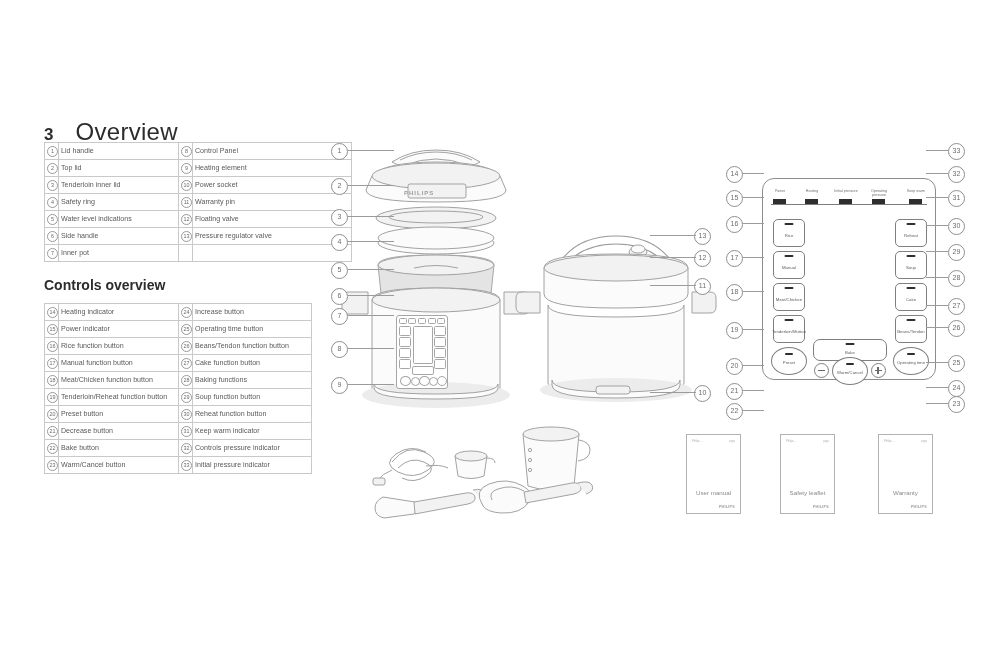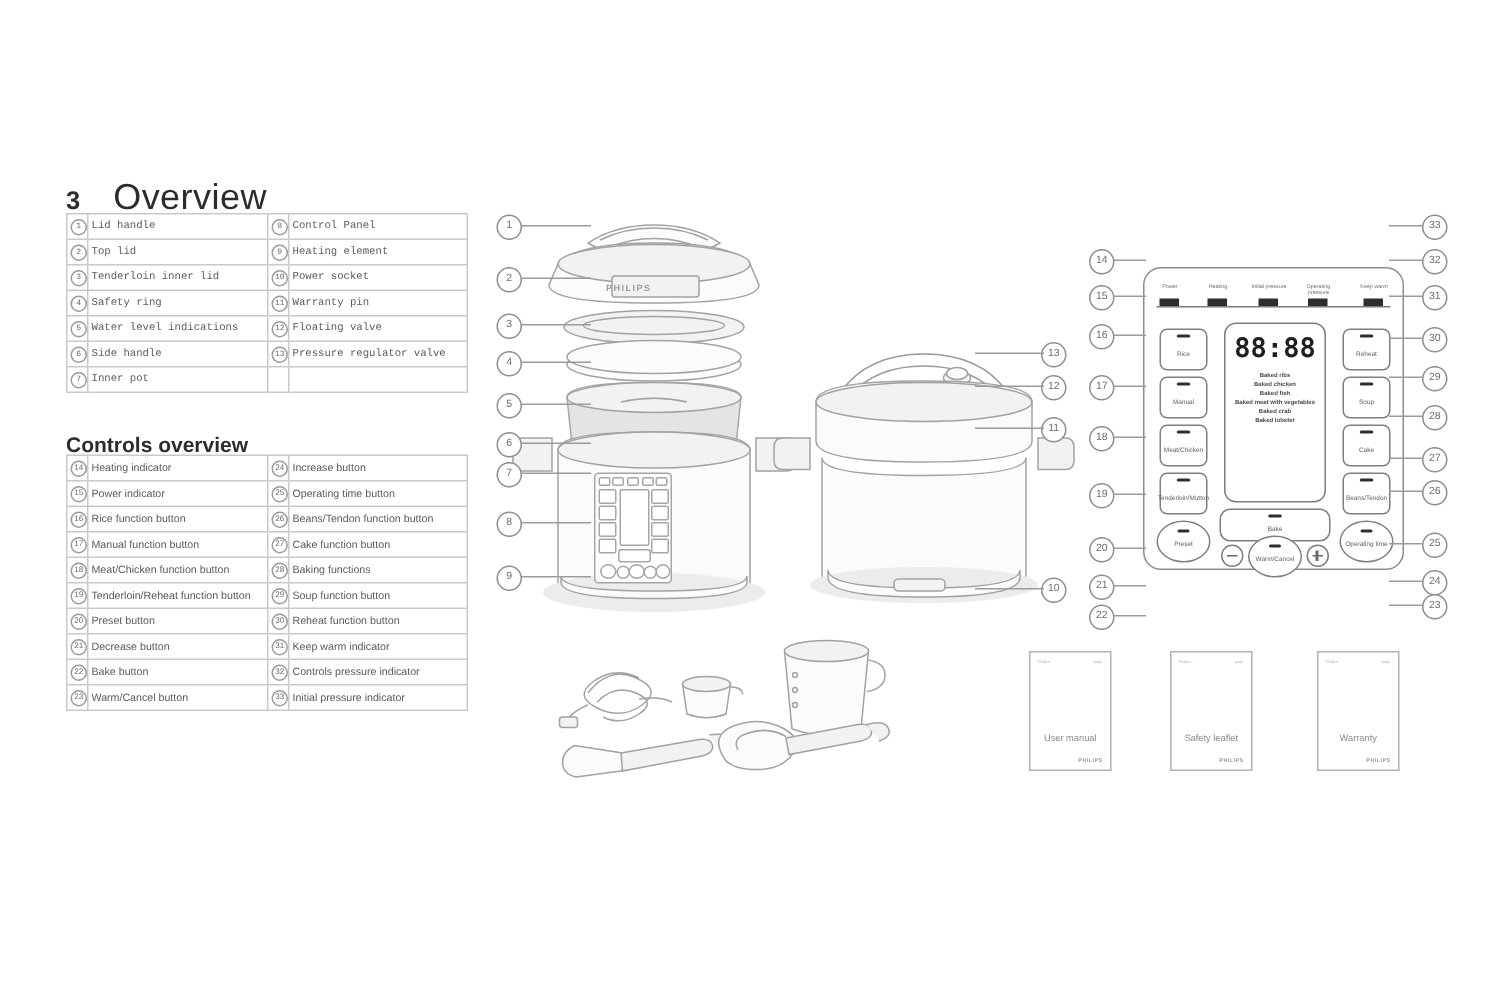--- a/index.html
+++ b/index.html
@@ -88,21 +88,21 @@
 </head>
 <body>
 
 <div id="page">
 
   <div class="sec-head" style="left:44px;top:118px;">
     <span class="sec-num">3</span>
     <span class="sec-title">Overview</span>
   </div>
 
-  <table class="legend" id="overview-table" style="left:44px;top:142px;width:268px;font-family:Liberation Mono, monospace;">
+  <table class="legend" id="overview-table" style="left:44px;top:142px;width:308px;">
     <colgroup>
         <col style="width:14px">
         <col style="width:120px">
         <col style="width:14px">
         <col>
       </colgroup>
     <tbody id="ov-body">
         <tr>
           <td class="numcell"><span class="circ">1</span></td>
           <td class="lbl">Lid handle</td>
@@ -141,21 +141,21 @@
         </tr>
         <tr>
           <td class="numcell"><span class="circ">7</span></td>
           <td class="lbl">Inner pot</td>
           <td class="numcell"></td>
           <td class="lbl"></td>
         </tr>
       </tbody>
   </table>
 
-  <div class="sub-head" style="left:44px;top:288px;">Controls overview</div>
+  <div class="sub-head" style="left:44px;top:277px;">Controls overview</div>
 
   <table class="legend" id="controls-table" style="left:44px;top:303px;width:268px;">
     <colgroup>
         <col style="width:14px">
         <col style="width:120px">
         <col style="width:14px">
         <col>
       </colgroup>
     <tbody id="ct-body">
         <tr>
@@ -368,31 +368,20 @@
       <div class="ind" style="left:101px;"></div>
       <div class="ind" style="left:138px;"></div>
 
       <div class="ind-lab" style="left:-4px;">Power</div>
       <div class="ind-lab" style="left:28px;">Heating</div>
       <div class="ind-lab" style="left:62px;">Initial pressure</div>
       <div class="ind-lab" style="left:95px;">Operating pressure</div>
       <div class="ind-lab" style="left:132px;">Keep warm</div>
     </div>
 
-    <div id="screen">
-      <div id="digits">88:88</div>
-      <div id="menu">
-          <div>Baked ribs</div>
-          <div>Baked chicken</div>
-          <div>Baked fish</div>
-          <div>Baked meat with vegetables</div>
-          <div>Baked crab</div>
-          <div>Baked lobster</div>
-        </div>
-    </div>
 
     <div class="btn" style="left:10px;top:40px;width:30px;height:26px;">
       <span>Rice</span>
       </div>
     <div class="btn" style="left:10px;top:72px;width:30px;height:26px;">
       <span>Manual</span>
       </div>
     <div class="btn" style="left:10px;top:104px;width:30px;height:26px;">
       <span>Meat/Chicken</span>
       </div>

